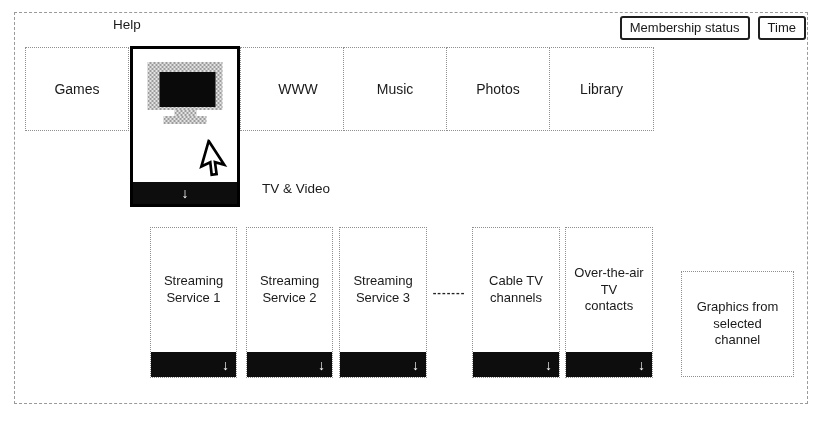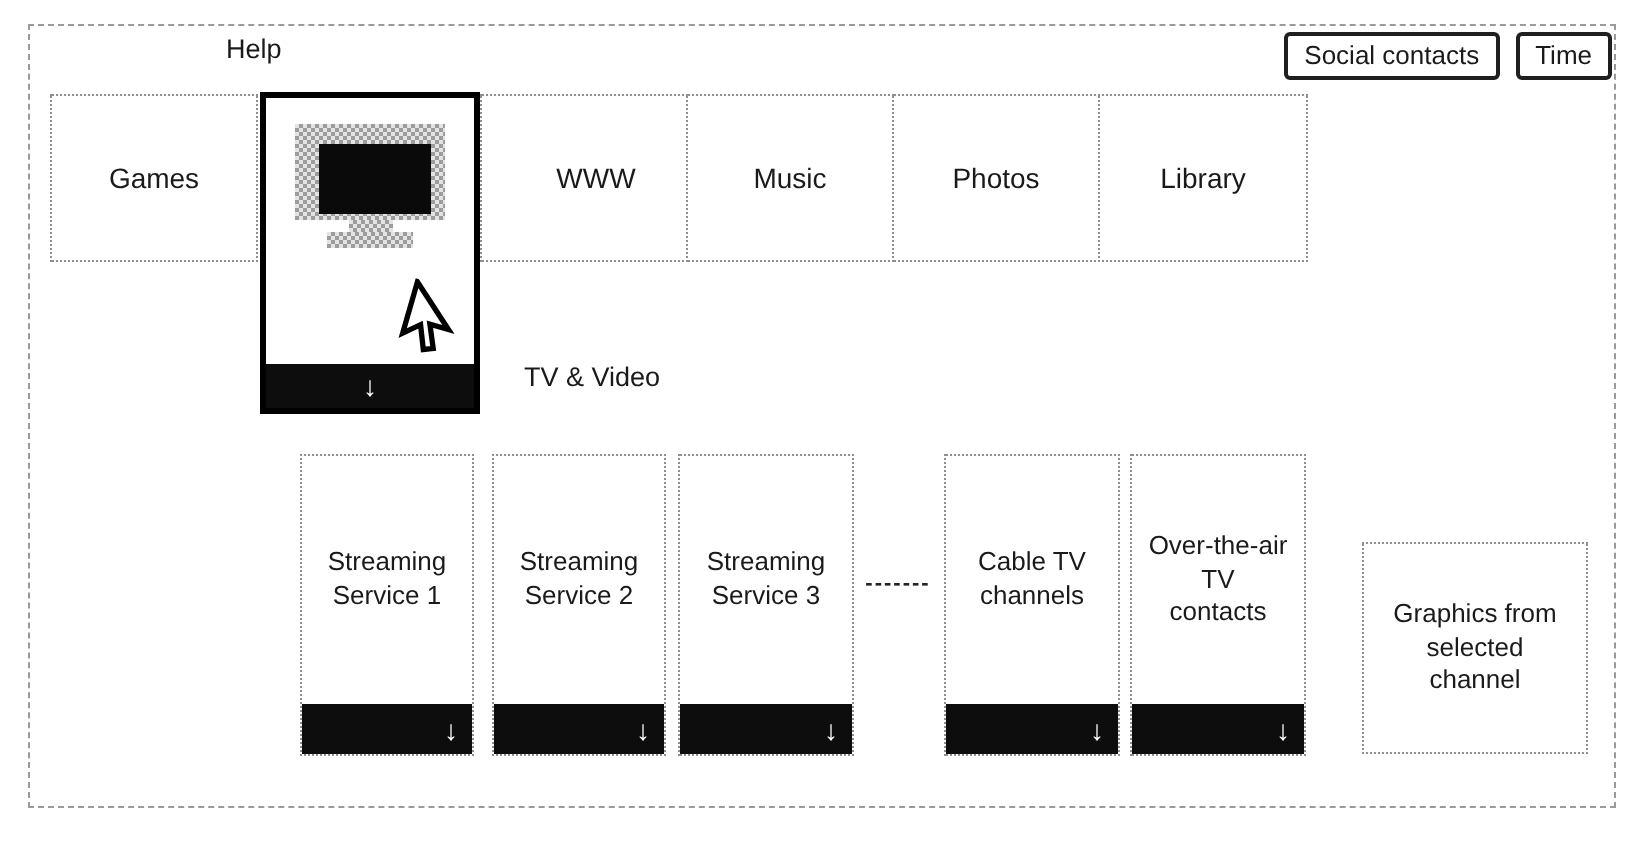--- a/index.html
+++ b/index.html
@@ -130,21 +130,21 @@
   }
 </style>
 </head>
 <body>
 
 <div class="abs frame"></div>
 
 <div class="abs help-label">Help</div>
 
 <div class="abs status-row">
-  <div class="status-box">Social contacts</div>
+  <div class="status-box">Membership status</div>
   <div class="status-box">Time</div>
 </div>
 
 <div class="abs menu-cell cell-games">Games</div>
 <div class="abs menu-cell cell-www">WWW</div>
 <div class="abs menu-cell cell-music">Music</div>
 <div class="abs menu-cell cell-photos">Photos</div>
 <div class="abs menu-cell cell-library">Library</div>
 
 <div class="abs tv-tile">

